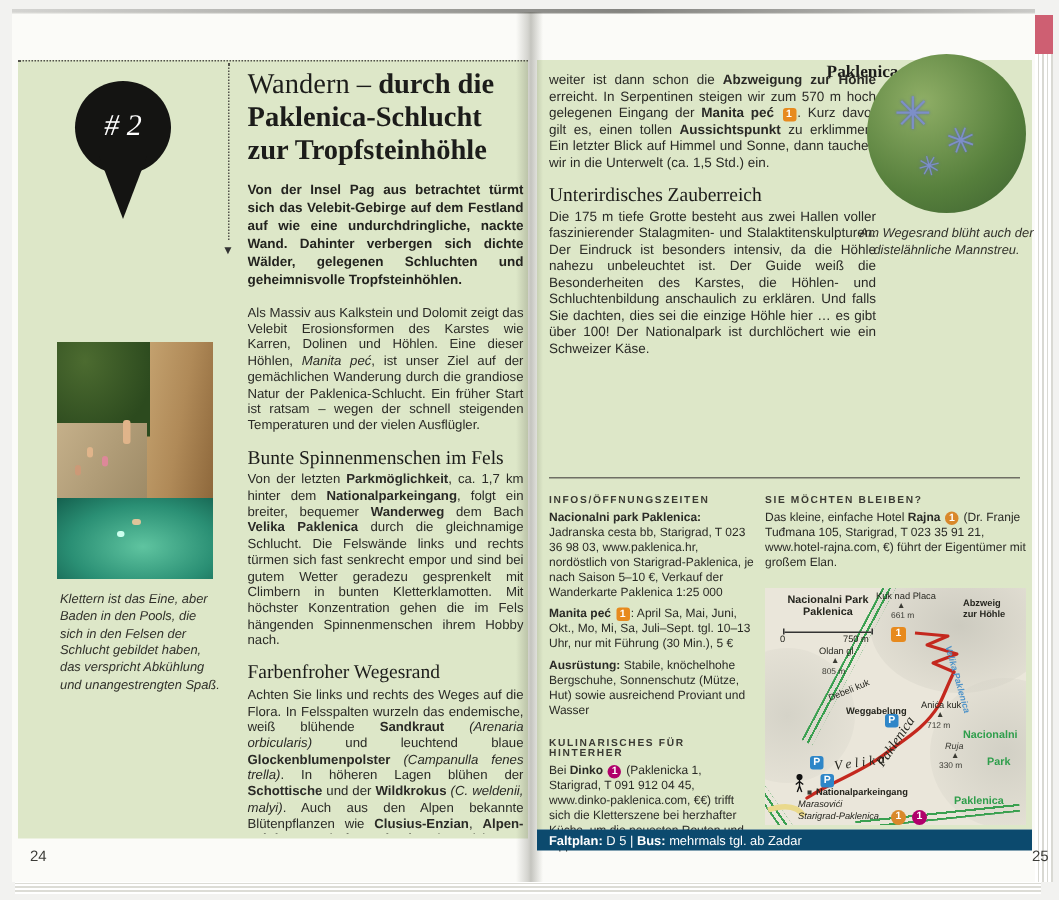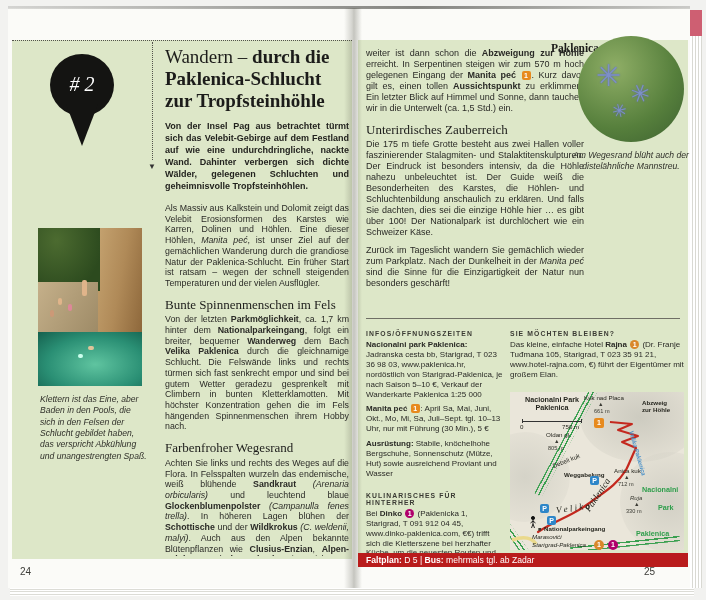--- a/index.html
+++ b/index.html
@@ -48,21 +48,21 @@
   .ph{position:absolute;}
   #cliff{right:0;top:0;width:52%;height:78%;background:linear-gradient(100deg,#cbaa77,#b08a58 55%,#8a6438);}
   #foliage{left:0;top:0;width:60%;height:40%;background:radial-gradient(ellipse at 30% 20%,#4c6b30,#2c4a1e 75%);}
   #midrocks{left:0;top:34%;width:58%;height:34%;background:linear-gradient(120deg,#c5b08a,#9d8a66);}
   #pool{left:0;bottom:0;width:100%;height:34%;background:radial-gradient(ellipse at 55% 60%,#5fc4a0,#2a8f74 60%,#14604e);}
   .person{position:absolute;width:4px;height:7px;border-radius:2px;background:#e0b48a;}
   #photo-caption{position:absolute;left:40px;top:394px;width:108px;font-style:italic;
       font-size:8.6px;line-height:1.32;color:#30302a;}
   .pagenum{position:absolute;top:566px;font-size:10px;color:#3c3c38;}
   #pagenum-left{left:20px;}
-  #pagenum-right{left:644px;text-align:center;}
+  #pagenum-right{left:688px;text-align:center;}
 
   
   #right-header{position:absolute;left:360px;top:16px;width:300px;text-align:right;
       font-family:"Liberation Serif",serif;font-weight:bold;font-size:11.5px;color:#1c1c1a;margin-top:26px;}
   #right-col-text{position:absolute;left:366px;top:48px;width:218px;}
   #flower-photo{position:absolute;left:578px;top:36px;width:106px;height:106px;border-radius:50%;
       overflow:hidden;background:radial-gradient(circle at 35% 30%,#8fae66,#567f3c 60%,#3c6030);}
   .thistle{position:absolute;color:#7d8fc8;text-shadow:0 0 2px #5a6aa8;}
   #flower-caption{position:absolute;left:570px;top:150px;width:122px;text-align:center;
       font-style:italic;font-size:8.6px;line-height:1.32;color:#30302a;}
@@ -88,21 +88,21 @@
       color:#fff;font:bold 7px/9px "Liberation Sans",sans-serif;text-align:center;}
   .mmark{position:absolute;width:10px;height:10px;font:bold 7px/10px "Liberation Sans",sans-serif;
       color:#fff;text-align:center;}
   #map-scalebar{position:absolute;left:12px;top:27px;width:58px;height:4px;
       border-left:1px solid #333;border-right:1px solid #333;}
   #map-scalebar::after{content:"";position:absolute;left:0;top:2px;width:100%;height:1px;background:#333;}
   #map-title{position:absolute;left:6px;top:4px;width:72px;text-align:center;
       font-size:7.2px;font-weight:bold;color:#26261f;line-height:1.15;}
 
   
-  #footer-bar{position:absolute;left:358px;top:553px;width:330px;height:14px;background:#b91c1c;
+  #footer-bar{position:absolute;left:358px;top:553px;width:330px;height:14px;background:#0c4a6e;
       color:#fff;font-size:8.6px;line-height:14px;padding-left:8px;box-sizing:border-box;}
   #footer-bar .b{font-weight:bold;}
 </style>
 </head>
 <body>
 
 <div id="stage">
   <div class="paper" id="paper-left"></div>
   <div class="paper" id="paper-right"></div>
   <div id="book-top-edge"></div>
@@ -142,21 +142,20 @@
   </div>
   <div id="photo-caption">Klettern ist das Eine, aber Baden in den Pools, die sich in den Felsen der Schlucht gebildet haben, das verspricht Abkühlung und unangestrengten Spaß.</div>
   <div class="pagenum" id="pagenum-left">24</div>
 
   <div id="right-header">Paklenica-Schlucht #2</div>
 
   <div id="right-col-text">
     <p class="body-p" style="font-size:9px;"><span>weiter ist dann schon die </span><span class="b">Abzweigung zur Höhle</span><span> erreicht. In Serpentinen steigen wir zum 570 m hoch gelegenen Eingang der </span><span class="b">Manita peć</span><span> </span><span class="marker sq-orange">1</span><span>. Kurz davor gilt es, einen tollen </span><span class="b">Aussichtspunkt</span><span> zu erklimmen! Ein letzter Blick auf Himmel und Sonne, dann tauchen wir in die Unterwelt (ca. 1,5 Std.) ein.</span></p>
     <div class="sec-h">Unterirdisches Zauberreich</div>
     <p class="body-p" style="font-size:9px;"><span>Die 175 m tiefe Grotte besteht aus zwei Hallen voller faszinierender Stalagmiten- und Stalaktitenskulpturen. Der Eindruck ist besonders intensiv, da die Höhle nahezu unbeleuchtet ist. Der Guide weiß die Besonderheiten des Karstes, die Höhlen- und Schluchtenbildung anschaulich zu erklären. Und falls Sie dachten, dies sei die einzige Höhle hier … es gibt über 100! Der Nationalpark ist durchlöchert wie ein Schweizer Käse.</span></p>
-    <p class="body-p" style="font-size:9px;"><span>Zurück im Tageslicht wandern Sie gemächlich wieder zum Parkplatz. Nach der Dunkelheit in der </span><span class="i">Manita peć</span><span> sind die Sinne für die Einzigartigkeit der Natur nun besonders geschärft!</span></p>
   </div>
 
   <div id="flower-photo">
     <span class="thistle" style="left:18px;top:22px;font-size:30px;">✳</span>
     <span class="thistle" style="left:52px;top:44px;font-size:24px;transform:rotate(20deg);">✳</span>
     <span class="thistle" style="left:34px;top:64px;font-size:18px;transform:rotate(-15deg);">✳</span>
   </div>
   <div id="flower-caption">Am Wegesrand blüht auch der distelähnliche Mannstreu.</div>
 
   <div id="divider"></div>

